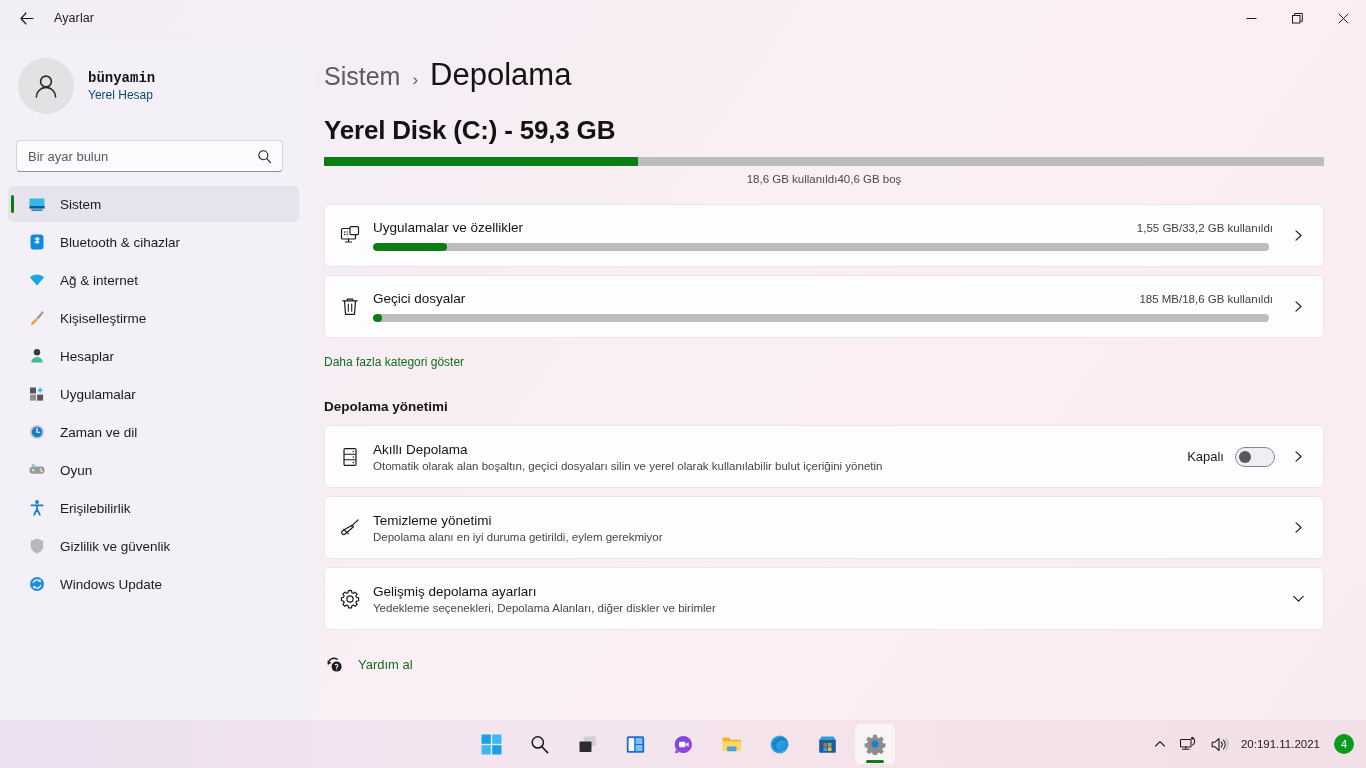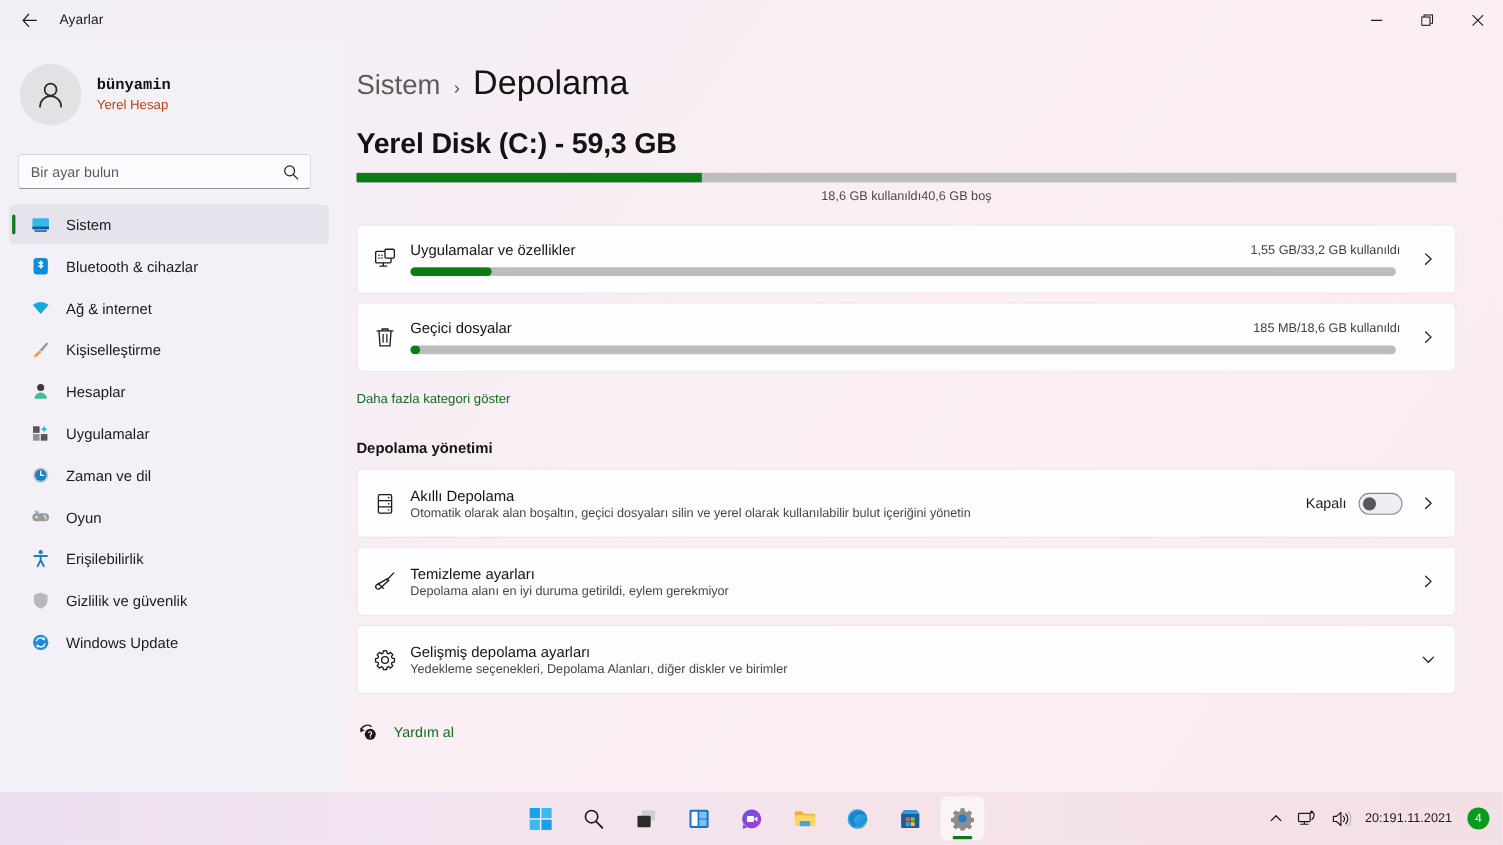--- a/index.html
+++ b/index.html
@@ -47,21 +47,21 @@
   .account {
     display: flex; align-items: center; gap: 14px;
     margin: 22px 0 0 18px;
   }
   .avatar {
     width: 56px; height: 56px; border-radius: 50%;
     background: #e3e1e4; display: flex; align-items: center; justify-content: center;
     flex: 0 0 56px;
   }
   .acct-name { font-size: 14px; font-weight: 700; color: #131313; line-height: 1.3; font-family: Liberation Mono, monospace; }
-  .acct-sub  { font-size: 12px; color: #c2410c; line-height: 1.4; }
+  .acct-sub  { font-size: 12px; color: #0c4a6e; line-height: 1.4; }
 
   .searchbox {
     position: relative; margin: 26px 0 0 16px; width: 267px; height: 32px;
     background: #fbfafc; border: 1px solid #d6d3da; border-bottom-color: #93909a;
     border-radius: 4px; display: flex; align-items: center;
   }
   .searchbox input {
     border: 0; outline: 0; background: transparent;
     font-family: inherit; font-size: 13px; color: #1b1b1b;
     padding: 0 30px 0 11px; width: 100%; height: 100%;
@@ -454,21 +454,21 @@
     
     <div class="card mgmt">
       <div class="card-ic">
         <svg width="22" height="22" viewBox="0 0 22 22">
           <path d="M19 2.8 L12.6 9.2" stroke="currentColor" stroke-width="1.2" stroke-linecap="round"></path>
           <path d="M12.9 8.2 L14.4 9.7 L6.2 17 a2.2 2.2 0 0 1 -3.1 -3.1 Z" fill="none" stroke="currentColor" stroke-width="1.2" stroke-linejoin="round"></path>
           <path d="M4.4 12 L9.9 17.2" stroke="currentColor" stroke-width="1.05"></path>
         </svg>
       </div>
       <div class="card-body">
-        <div class="card-title">Temizleme ayarları</div>
+        <div class="card-title">Temizleme yönetimi</div>
         <div class="card-sub">Depolama alanı en iyi duruma getirildi, eylem gerekmiyor</div>
       </div>
       <div class="chev">
         <svg width="13" height="13" viewBox="0 0 13 13">
           <path d="M4 1.8 L9 6.5 L4 11.2" fill="none" stroke="currentColor" stroke-width="1.15" stroke-linecap="round" stroke-linejoin="round"></path>
         </svg>
       </div>
     </div>
 
     

